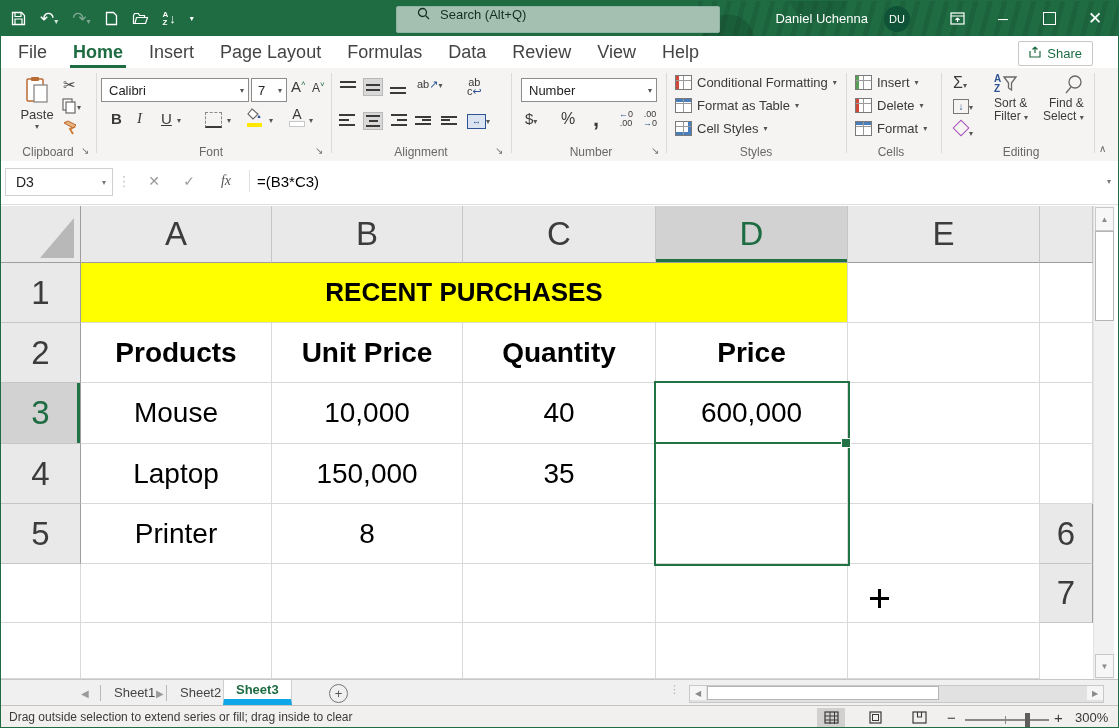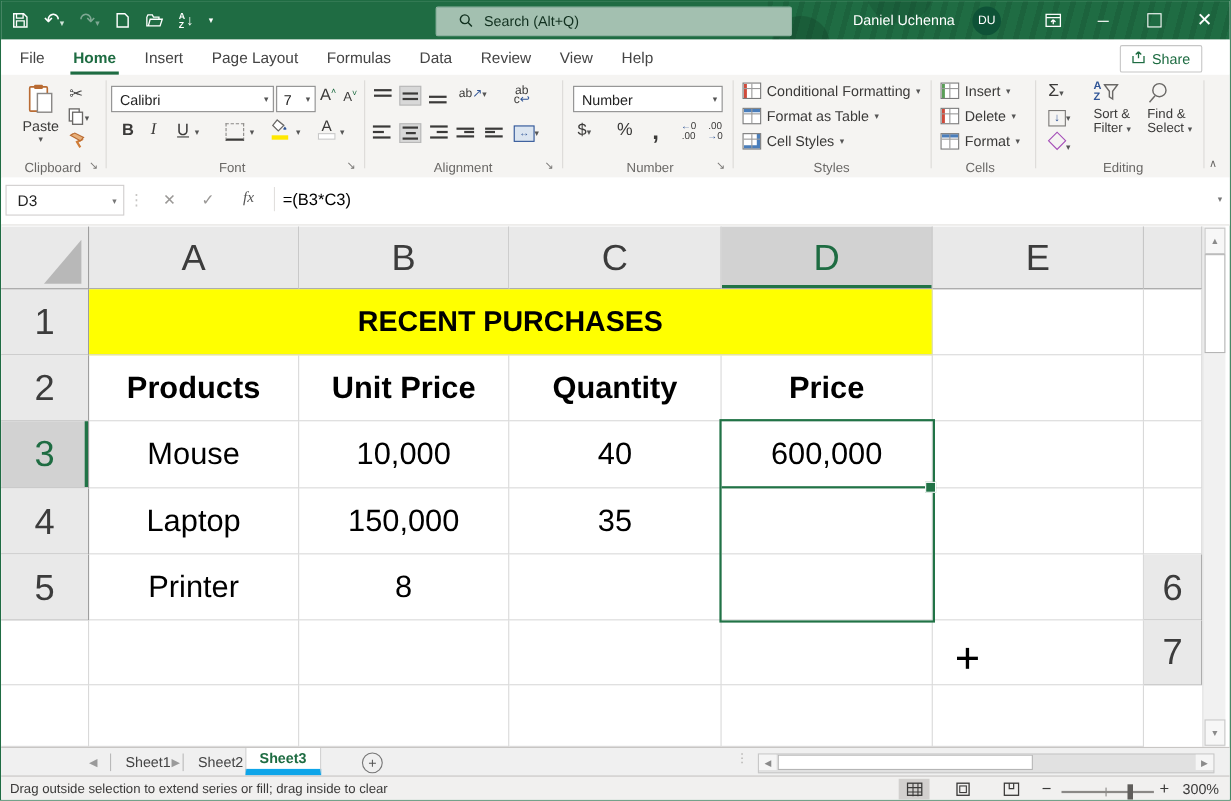--- a/index.html
+++ b/index.html
@@ -11,30 +11,30 @@
   .tb-pattern{position:absolute;right:0;top:0;width:420px;height:35px;opacity:.55;
     background:
       radial-gradient(circle at 30px 40px, rgba(0,0,0,.25) 0 26px, transparent 27px),
       radial-gradient(circle at 120px -10px, rgba(0,0,0,.18) 0 30px, transparent 31px),
       repeating-linear-gradient(105deg, rgba(0,0,0,.15) 0 5px, transparent 5px 14px);}
   .qat{position:absolute;left:10px;top:0;height:35px;display:flex;align-items:center;gap:14px;}
   .qat svg{display:block;}
   .tb-title{position:absolute;left:250px;top:0;height:35px;width:200px;display:flex;align-items:center;
     justify-content:center;font-size:13px;color:#fff;white-space:nowrap;}
   .searchbox{position:absolute;left:395px;top:5px;width:322px;height:25px;background:#a3c0b0;
-    border:1px solid #8fb3a1;border-radius:2px;display:flex;align-items:center;color:#11301f;font-size:13px;}
+    border:1px solid #8fb3a1;border-radius:2px;display:flex;color:#11301f;font-size:13px;}
   .searchbox .mag{margin:0 10px 0 20px;}
   .tb-right{position:absolute;right:0;top:0;height:35px;display:flex;align-items:center;}
   .user-name{font-size:13px;margin-right:16px;}
   .avatar{width:26px;height:26px;border-radius:50%;background:#0e5237;color:#fff;font-size:11px;
     display:flex;align-items:center;justify-content:center;margin-right:24px;}
   .winbtn{width:46px;height:35px;display:flex;align-items:center;justify-content:center;font-size:14px;color:#fff;}
   
   .ribbontabs{position:absolute;left:0;top:35px;width:100%;height:32px;background:#fff;display:flex;align-items:center;}
-  .rtab{padding:0 13px;height:32px;display:flex;align-items:center;font-size:14px;color:#444;position:relative;}
+  .rtab{padding:0 13px;height:32px;display:flex;align-items:center;font-size:18px;color:#444;position:relative;}
   .rtab.active{color:#1e6c42;font-weight:700;}
   .rtab.active::after{content:"";position:absolute;left:10px;right:10px;bottom:0;height:3px;background:#1e6c42;}
   .sharebtn{position:absolute;right:25px;top:40px;height:23px;padding:0 10px;border:1px solid #c6c6c6;border-radius:2px;
     background:#fff;color:#1e6c42;font-size:13px;display:flex;align-items:center;gap:6px;}
   
   .ribbon{position:absolute;left:0;top:67px;width:100%;height:93px;background:#f5f4f2;border-bottom:1px solid #d2d0ce;font-size:13px;color:#3b3a39;}
   .vsep{position:absolute;top:5px;height:80px;width:1px;background:#dcdad8;}
   .grplabel{position:absolute;top:77px;font-size:12px;color:#6a6866;text-align:center;}
   .launcher{position:absolute;top:77px;font-size:10px;color:#7a7876;}
   .combo{position:absolute;background:#fff;border:1px solid #8c8c8c;display:flex;align-items:center;font-size:13px;color:#222;}
@@ -336,21 +336,21 @@
     <div class="abs" style="left:952px;top:52px;"><span style="display:inline-block;width:10px;height:10px;border:1.5px solid #a54fb8;transform:rotate(45deg);margin:2px;"></span><span class="ddarr">▾</span></div>
     <div class="abs" style="left:993px;top:6px;">
       <span style="display:flex;align-items:center;">
         <span class="bluetxt" style="font-size:10px;line-height:10px;font-weight:700;display:flex;flex-direction:column;">A<span>Z</span></span>
         <svg width="14" height="16" viewBox="0 0 14 16" style="margin-left:2px;">
             <path d="M1 1h12L8.5 7v7l-3-2V7z" fill="none" stroke="#6a6866" stroke-width="1.3"></path>
           </svg>
         </span>
       <div style="font-size:12px;margin-top:3px;line-height:13px;"><span>Sort &amp;</span><br><span>Filter</span> <span class="ddarr">▾</span></div>
     </div>
-    <div class="abs" style="left:1042px;top:6px;">
+    <div class="abs" style="left:1042px;top:6px;text-align:right;">
       <span><svg width="20" height="20" viewBox="0 0 20 20">
             <circle cx="11" cy="8" r="6" fill="none" stroke="#6a6866" stroke-width="1.3"></circle>
             <path d="M7 13l-5 6" stroke="#6a6866" stroke-width="1.3"></path>
           </svg></span>
       <div style="font-size:12px;line-height:13px;"><span>Find &amp;</span><br><span>Select</span> <span class="ddarr">▾</span></div>
     </div>
     <div class="grplabel" style="left:985px;width:70px;">Editing</div>
     <div class="abs" style="left:1098px;top:75px;font-size:10px;color:#6a6866;">∧</div>
   </div>
 

